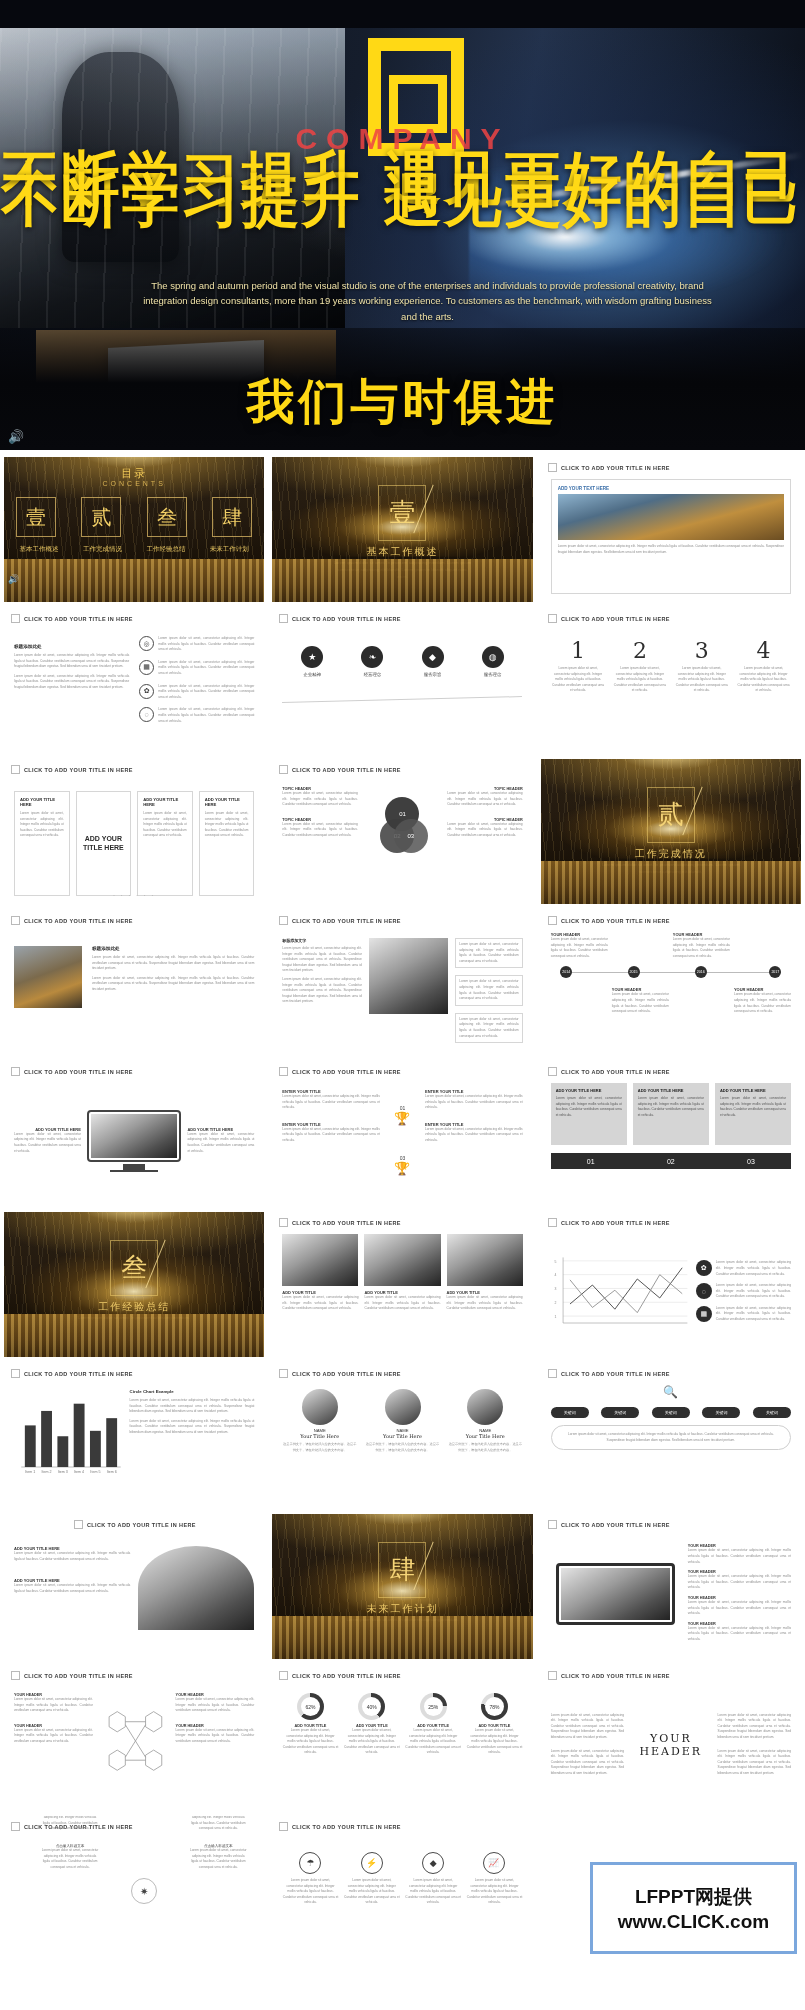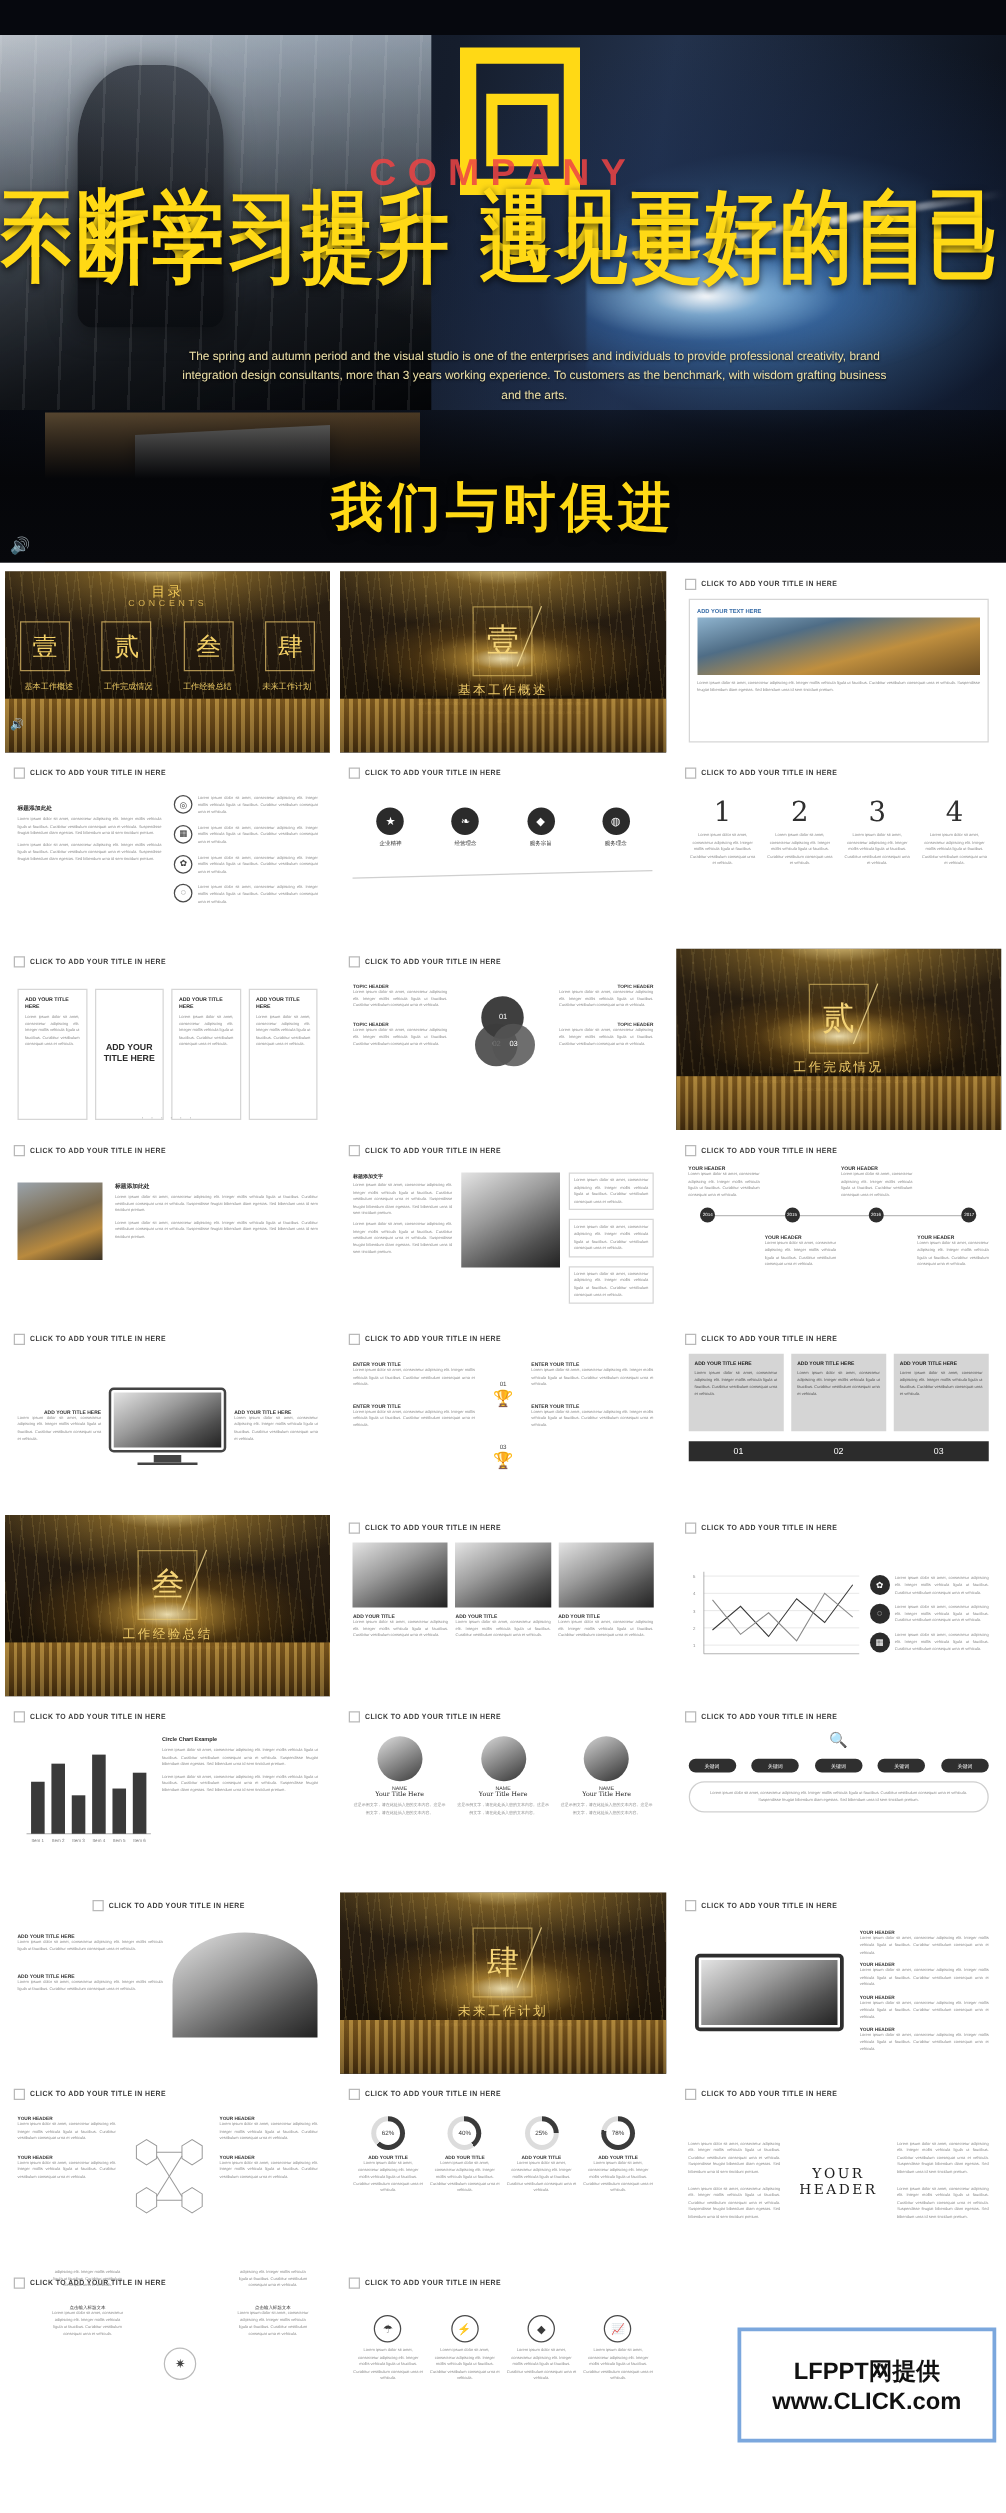--- a/index.html
+++ b/index.html
@@ -132,21 +132,21 @@
     text-align:center;
     color:#efe2a8;
     font-size: 9.5px;
     line-height: 1.62;
     text-shadow: 0 1px 2px rgba(0,0,0,.85);
   }
   .hero-bottom-cn {
     position:absolute; left: 0; right: 0; bottom: 16px;
     text-align:center;
     color:#ffd915;
-    font-size: 42px; font-weight: 900; letter-spacing: 4px;
+    font-size: 48px; font-weight: 900; letter-spacing: 4px;
     font-family: "DejaVu Sans", "Liberation Sans", sans-serif;
     text-shadow: 0 2px 8px rgba(0,0,0,.8);
   }
   .hero-audio-icon {
     position:absolute; left: 8px; bottom: 6px;
     color:#cccccc; font-size: 13px; opacity:.8;
   }
 
   
   .grid {
@@ -314,21 +314,21 @@
 
     <div class="hero-logo-box"></div>
 
     <div class="hero-en-top">COMPANY</div>
 
     <div class="hero-title-row">
       <div>不断学习提升 遇见更好的自己</div>
       <div class="l2">不断学习提升 遇见更好的自己</div>
     </div>
 
-    <div class="hero-desc">The spring and autumn period and the visual studio is one of the enterprises and individuals to provide professional creativity, brand integration design consultants, more than 3 years working experience. To customers as the benchmark, with wisdom grafting business and the arts.</div>
+    <div class="hero-desc">The spring and autumn period and the visual studio is one of the enterprises and individuals to provide professional creativity, brand integration design consultants, more than 19 years working experience. To customers as the benchmark, with wisdom grafting business and the arts.</div>
     <div class="hero-bottom-cn">我们与时俱进</div>
     <div class="hero-audio-icon">🔊</div>
   </div>
 
   <div class="grid">
 
     <div class="cell">
       <div class="slide gold">
         <div class="gold-inner">
           <div class="toc-title">目录</div>

